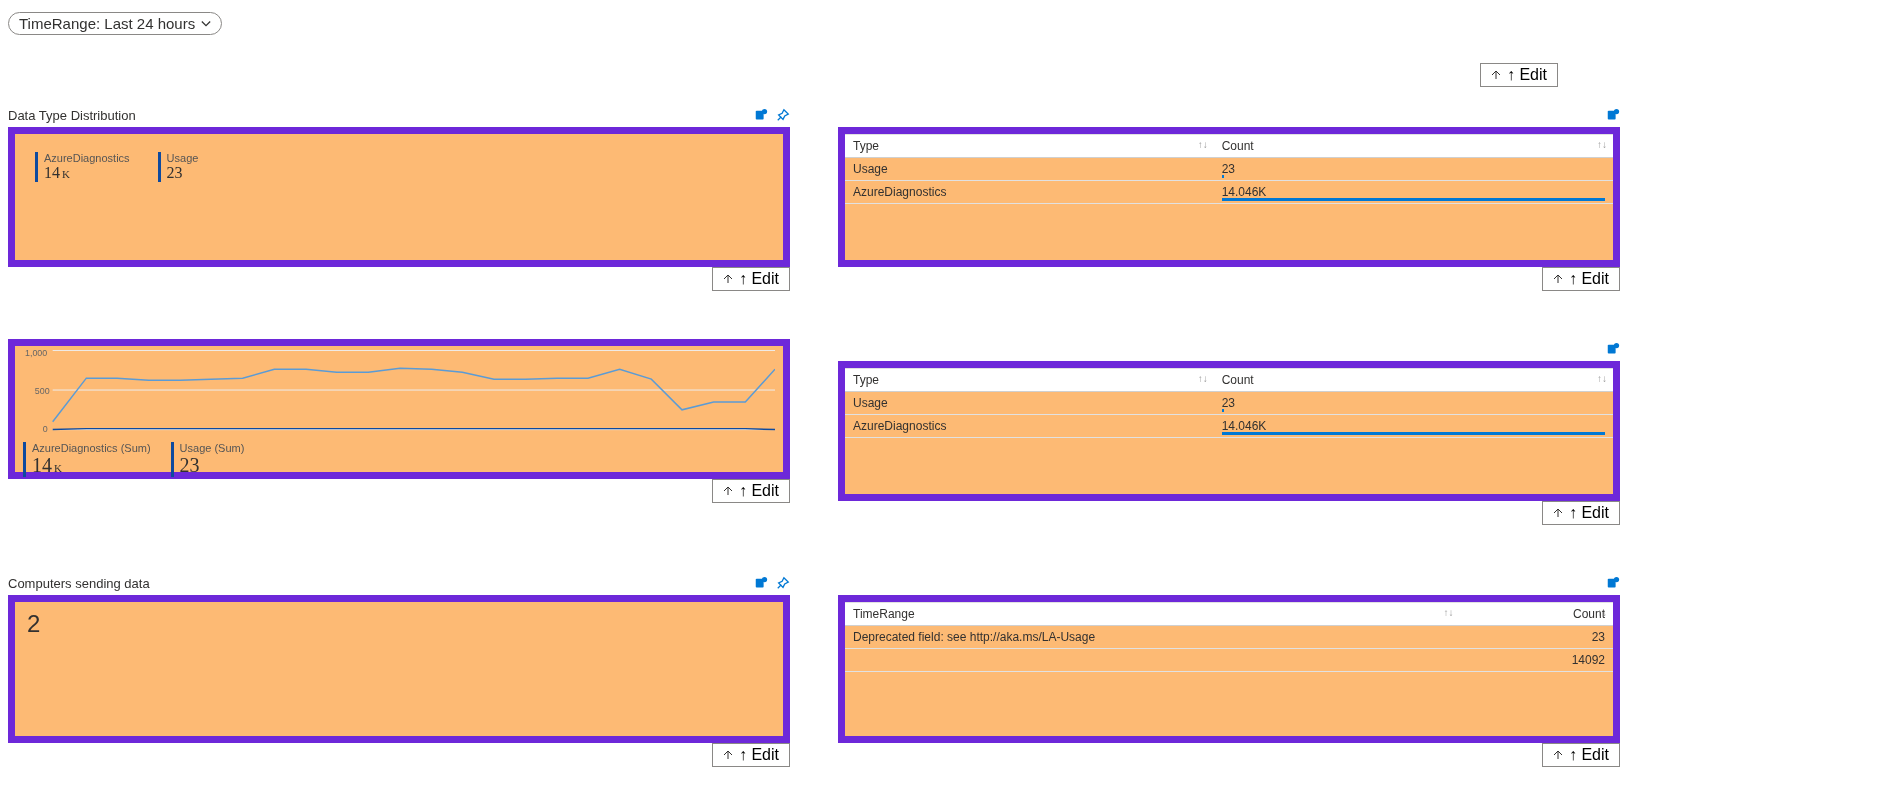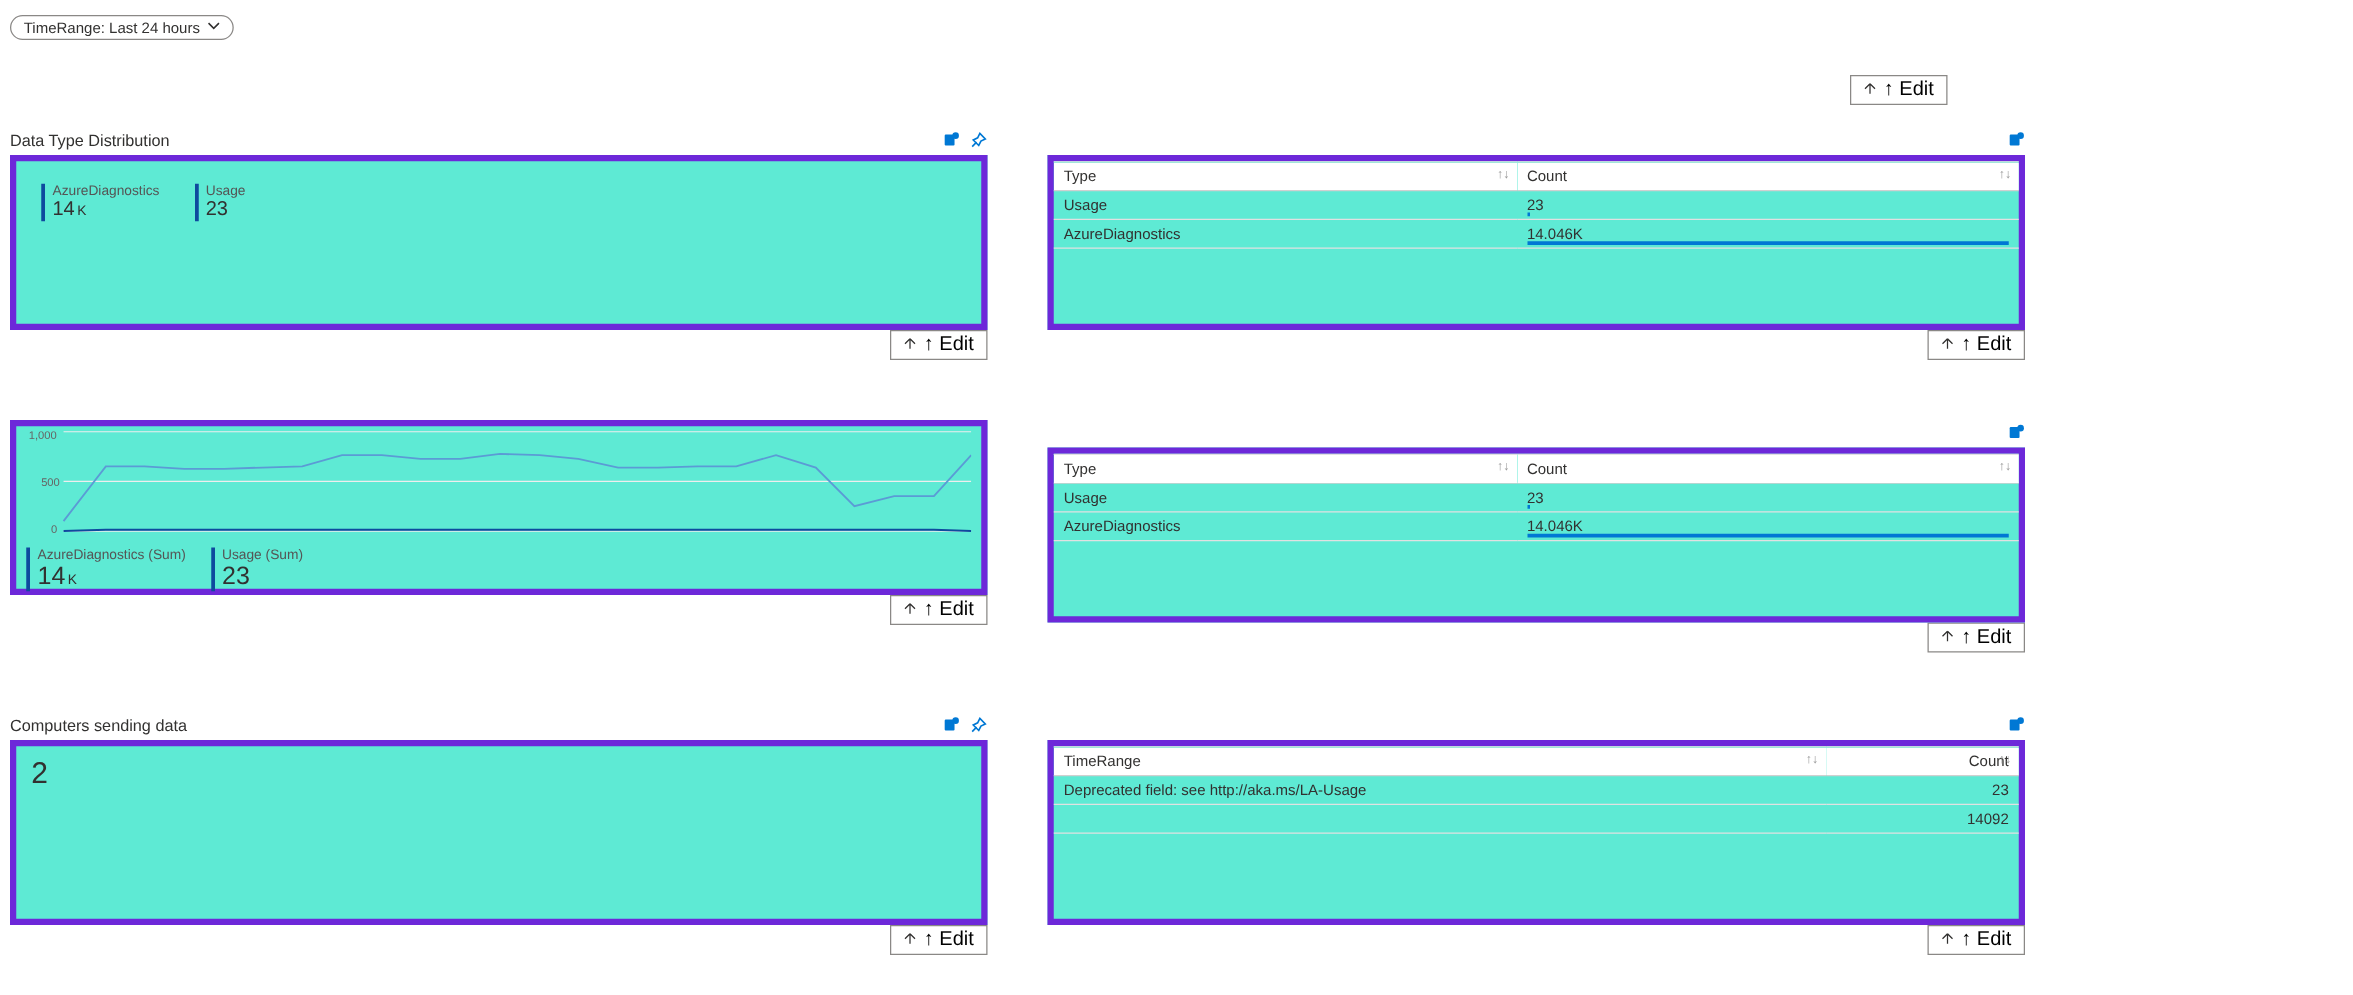--- a/index.html
+++ b/index.html
@@ -2,21 +2,21 @@
 <html><head>
 <meta charset="utf-8">
 <style>
   * { box-sizing: border-box; }
   html, body { margin: 0; padding: 0; background: #fff; font-family: "Segoe UI", Arial, sans-serif; color: #323130; }
   body { padding: 8px; width: 1882px; }
 
   .filter-pill {
     display: inline-flex; align-items: center; gap: 6px;
     border: 1px solid #8a8886; border-radius: 14px;
-    padding: 2px 10px; font-size: 12px; cursor: pointer;
+    padding: 2px 10px; font-size: 15px; cursor: pointer;
     background: #fff; margin: 4px 0 28px 0;
   }
   .filter-pill svg { width: 10px; height: 10px; }
 
   .top-edit {
     display: flex; justify-content: flex-end; margin-bottom: 18px; padding-right: 316px;
   }
 
   .grid {
     display: grid;
@@ -31,21 +31,21 @@
     font-size: 13px; margin-bottom: 2px; height: 20px;
   }
   .cell-header .title { font-size: 13px; }
   .cell-header .icons { display: flex; gap: 8px; align-items: center; }
   .cell-header .icons span { cursor: pointer; color: #0078d4; display:inline-flex; }
   .cell-header .icons svg { width: 14px; height: 14px; }
   .pin-icon svg { stroke: #0078d4; }
   .log-icon svg { fill: #0078d4; }
 
   .card {
-    border: 5px solid #6d28d9; background: #5eead4;
+    border: 7px solid #6d28d9; background: #fdba74;
     min-height: 140px; position: relative;
   }
   .card.h-dist { height: 130px; }
   .card.h-line { height: 140px; }
   .card.h-comp { height: 148px; }
   .card.table-card { min-height: 140px; }
   .edit-btn {
     border: 1px solid #8a8886; background: #fff; font-size: 16px;
     padding: 2px 10px; display: inline-flex; align-items: center; gap: 6px;
     cursor: pointer;
@@ -55,21 +55,21 @@
   .donut-wrap { display: flex; align-items: center; gap: 30px; padding: 18px 20px; }
   .donut-block { position: relative; width: 92px; height: 92px; }
   .donut-total {
     position: absolute; inset: 0; display: flex; align-items: center; justify-content: center;
     font-size: 14px; font-weight: 600;
   }
   .donut-total .unit { font-size: 11px; font-weight: 400; margin-left:1px; }
   .legend { display: flex; gap: 28px; }
   .legend-item { border-left: 3px solid #0e4a9e; padding-left: 6px; }
   .legend-item .name { font-size: 11px; color: #555; }
-  .legend-item .val { font-size: 16px; font-weight: 400; }
+  .legend-item .val { font-size: 16px; font-weight: 400; font-family: Liberation Serif, serif; }
   .legend-item .val .unit { font-size: 11px; margin-left:2px;}
 
   .line-card { padding: 4px 8px 6px 8px; }
   .line-chart { width: 100%; height: 86px; }
   .line-legend { display: flex; gap: 20px; padding-top: 2px; }
   .line-legend .legend-item .val { font-size: 20px; font-weight:400; }
 
   .big-num { padding: 8px 12px; font-size: 24px; }
 
   .tbl { width: 100%; border-collapse: collapse; font-size: 12px; }

